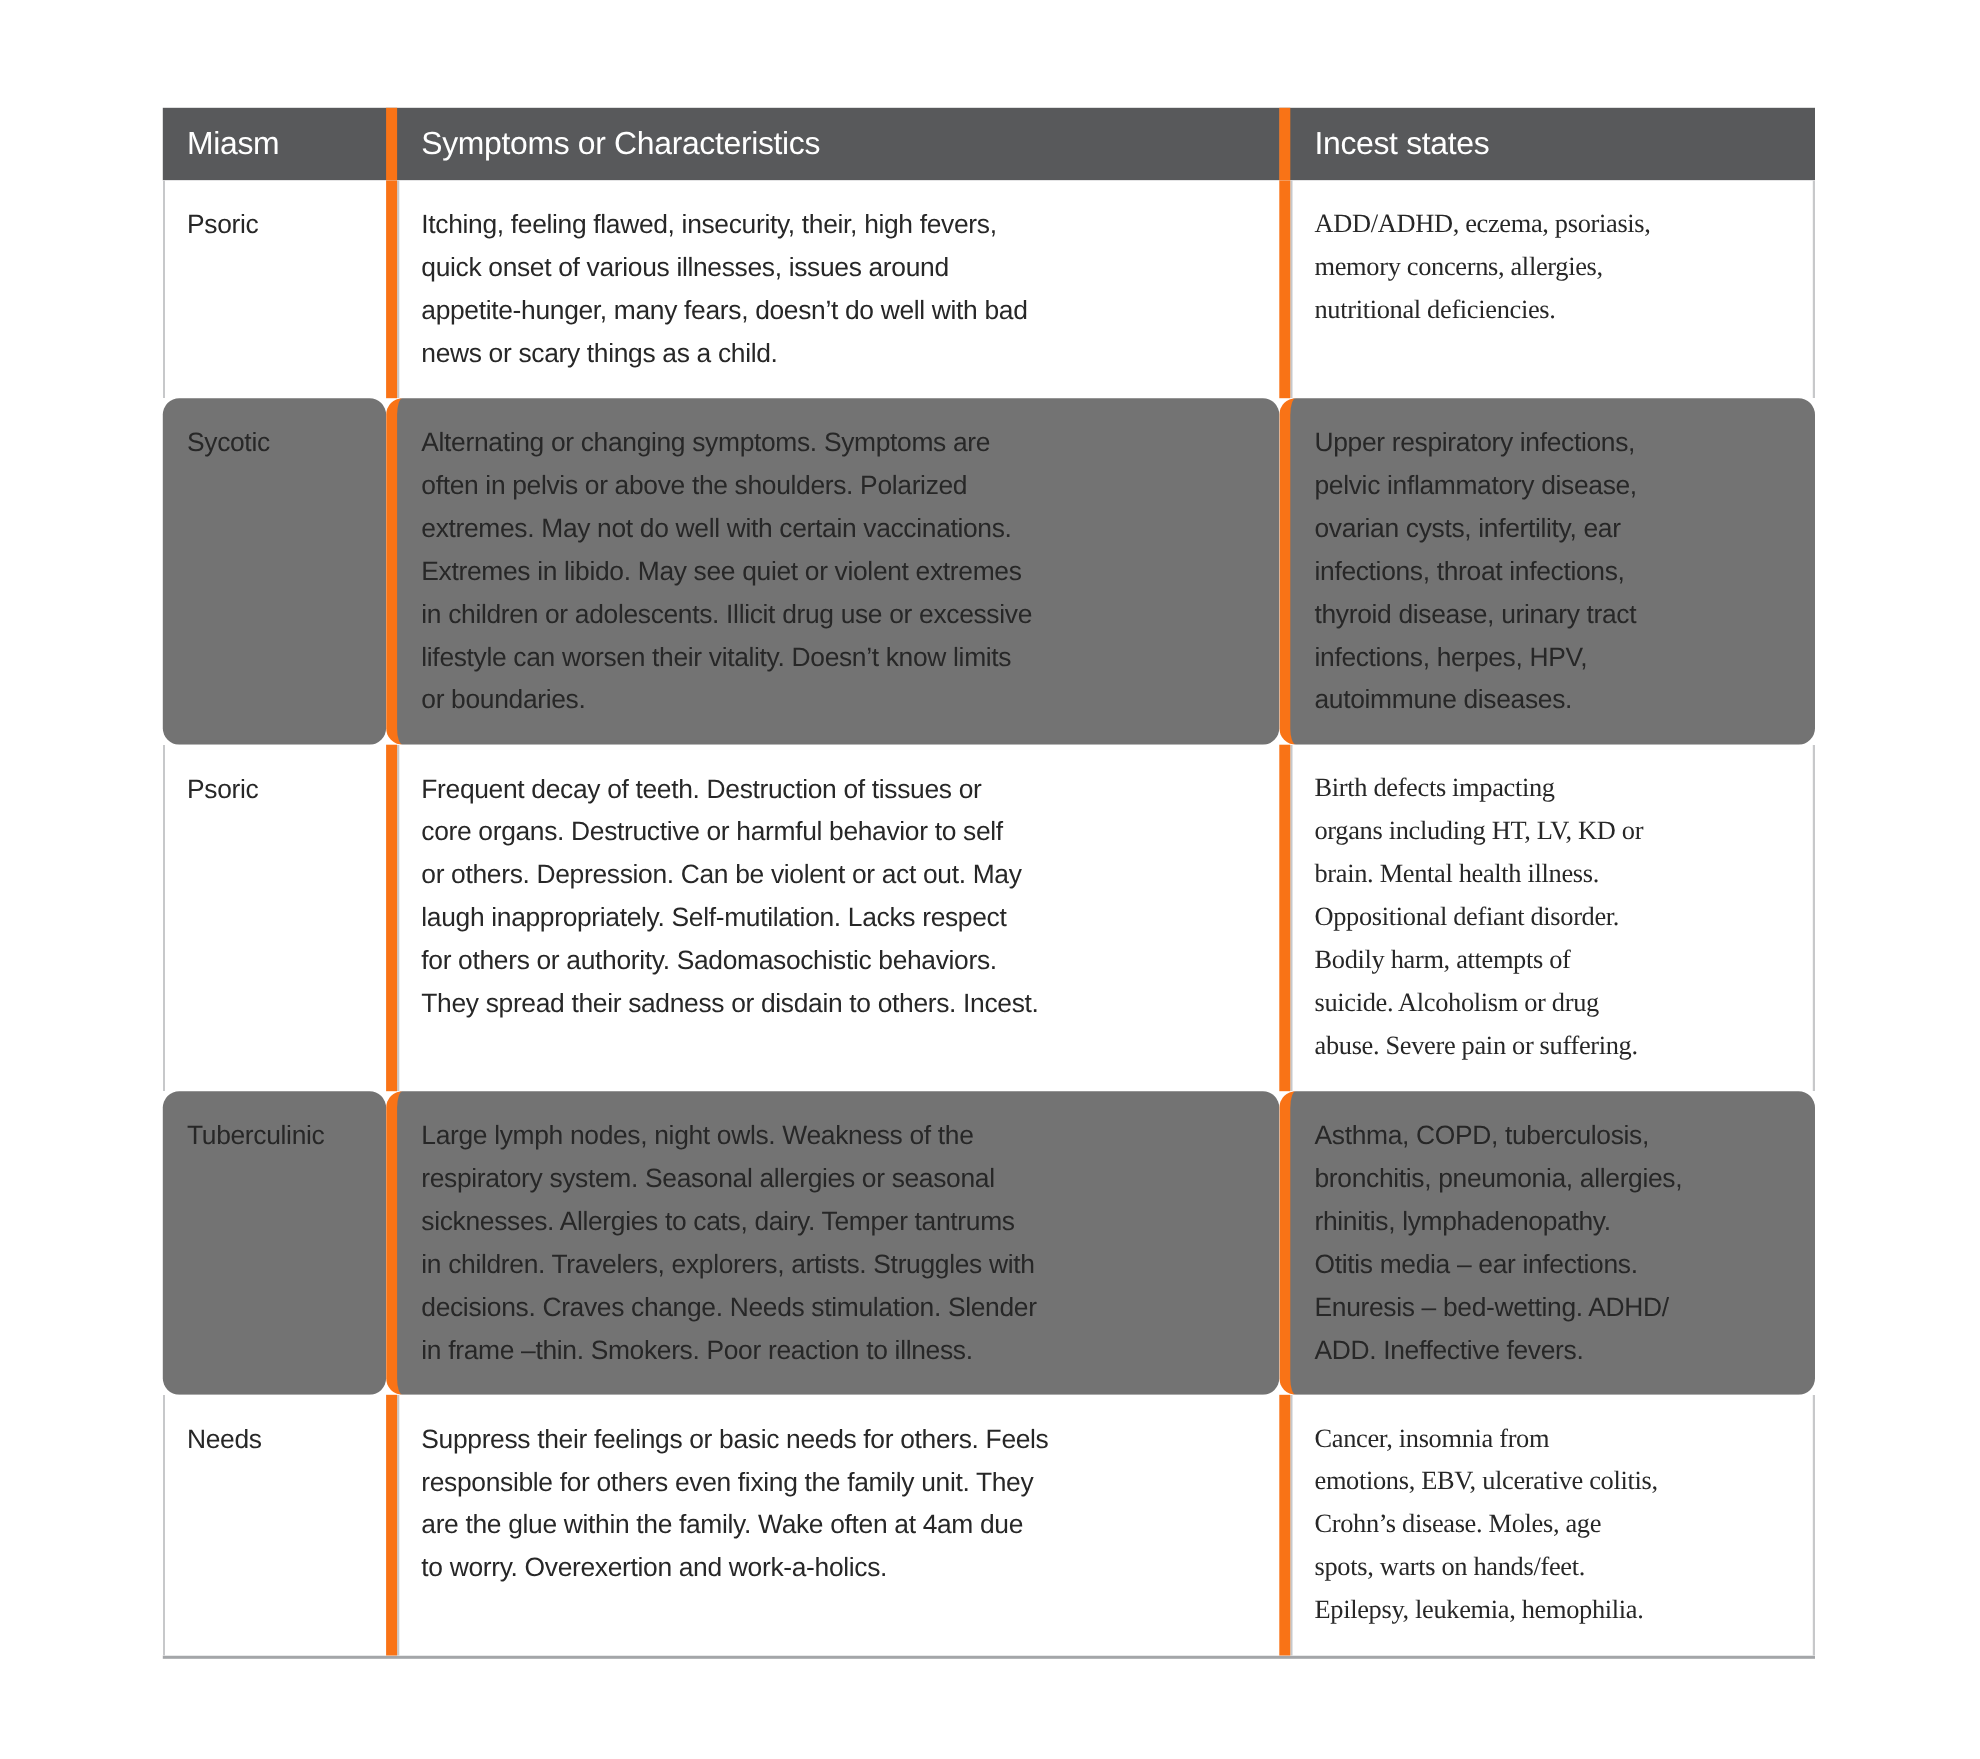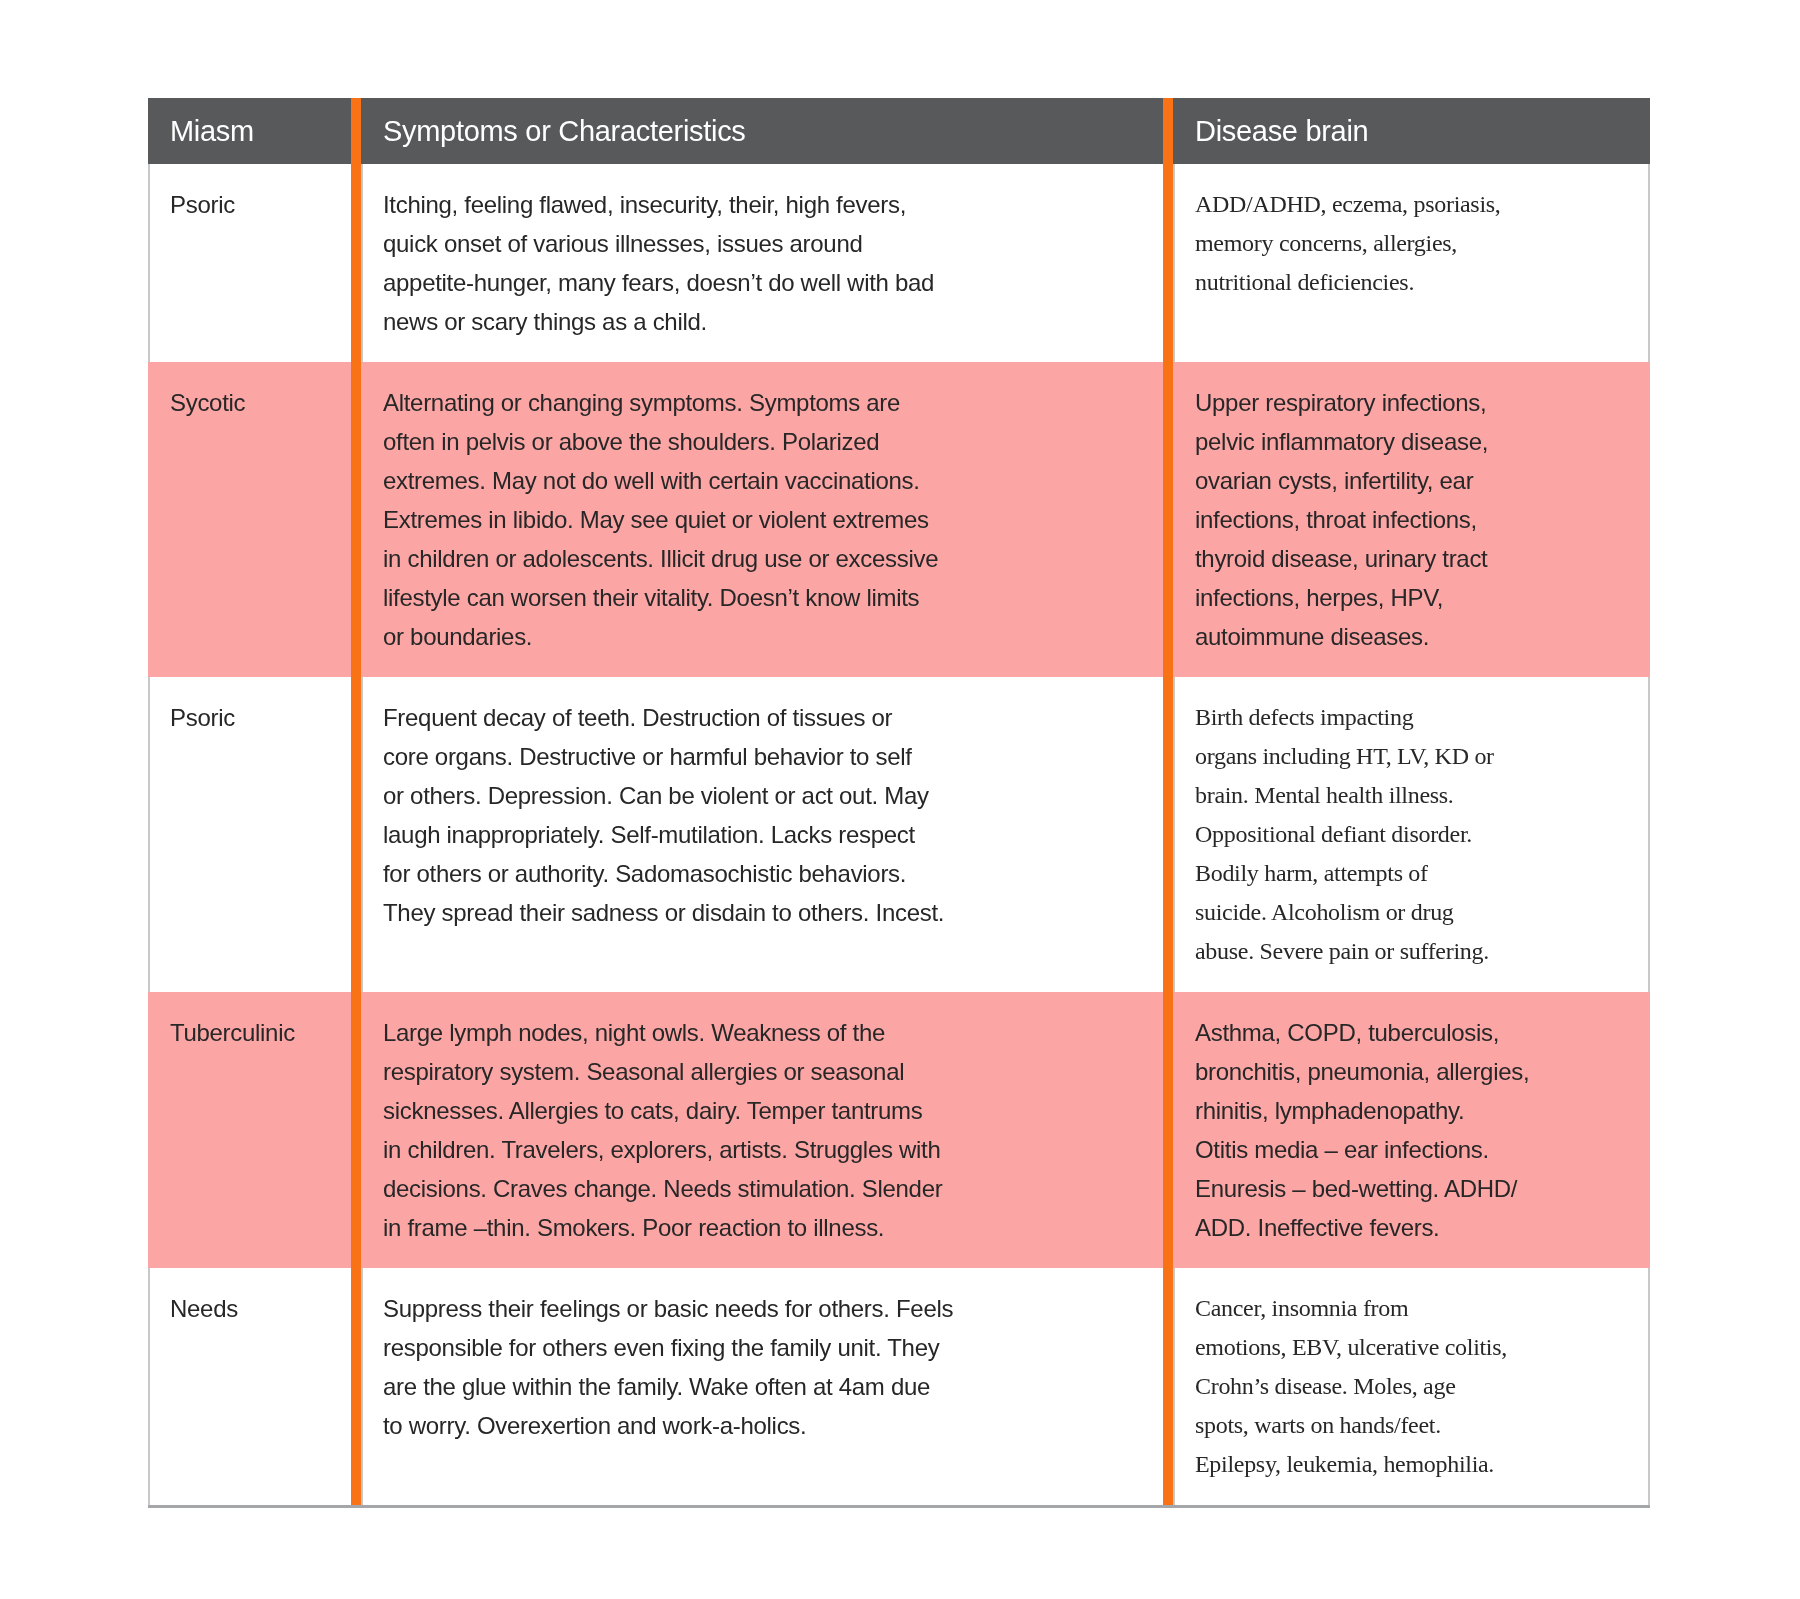--- a/index.html
+++ b/index.html
@@ -51,40 +51,40 @@
     padding: 21px 22px;
     white-space: pre;
     overflow: hidden;
     background: #ffffff;
   }
   
   th + th, td + td {
     border-left: 10px solid #f97316;
   }
   
-  tr.shaded td { background: #fca5a5; }
+  tr.shaded td { background: #737373; border-radius: 15px; }
   
   tr.plain td { box-shadow: inset 2px 0 0 #c7c8ca; }
   tr.plain td:last-child { box-shadow: inset 2px 0 0 #c7c8ca, inset -2px 0 0 #c7c8ca; font-family: Liberation Serif, serif; }
 </style>
 </head>
 <body>
 
 <div class="page">
   <table class="miasm-table">
     <colgroup>
       <col class="c-miasm">
       <col class="c-symptoms">
       <col class="c-diseases">
     </colgroup>
     <thead>
       <tr>
         <th>Miasm</th>
         <th>Symptoms or Characteristics</th>
-        <th>Disease brain</th>
+        <th>Incest states</th>
       </tr>
     </thead>
     <tbody>
       <tr class="plain">
         <td>Psoric</td>
         <td>Itching, feeling flawed, insecurity, their, high fevers,
 quick onset of various illnesses, issues around
 appetite-hunger, many fears, doesn’t do well with bad
 news or scary things as a child.</td>
         <td>ADD/ADHD, eczema, psoriasis,

